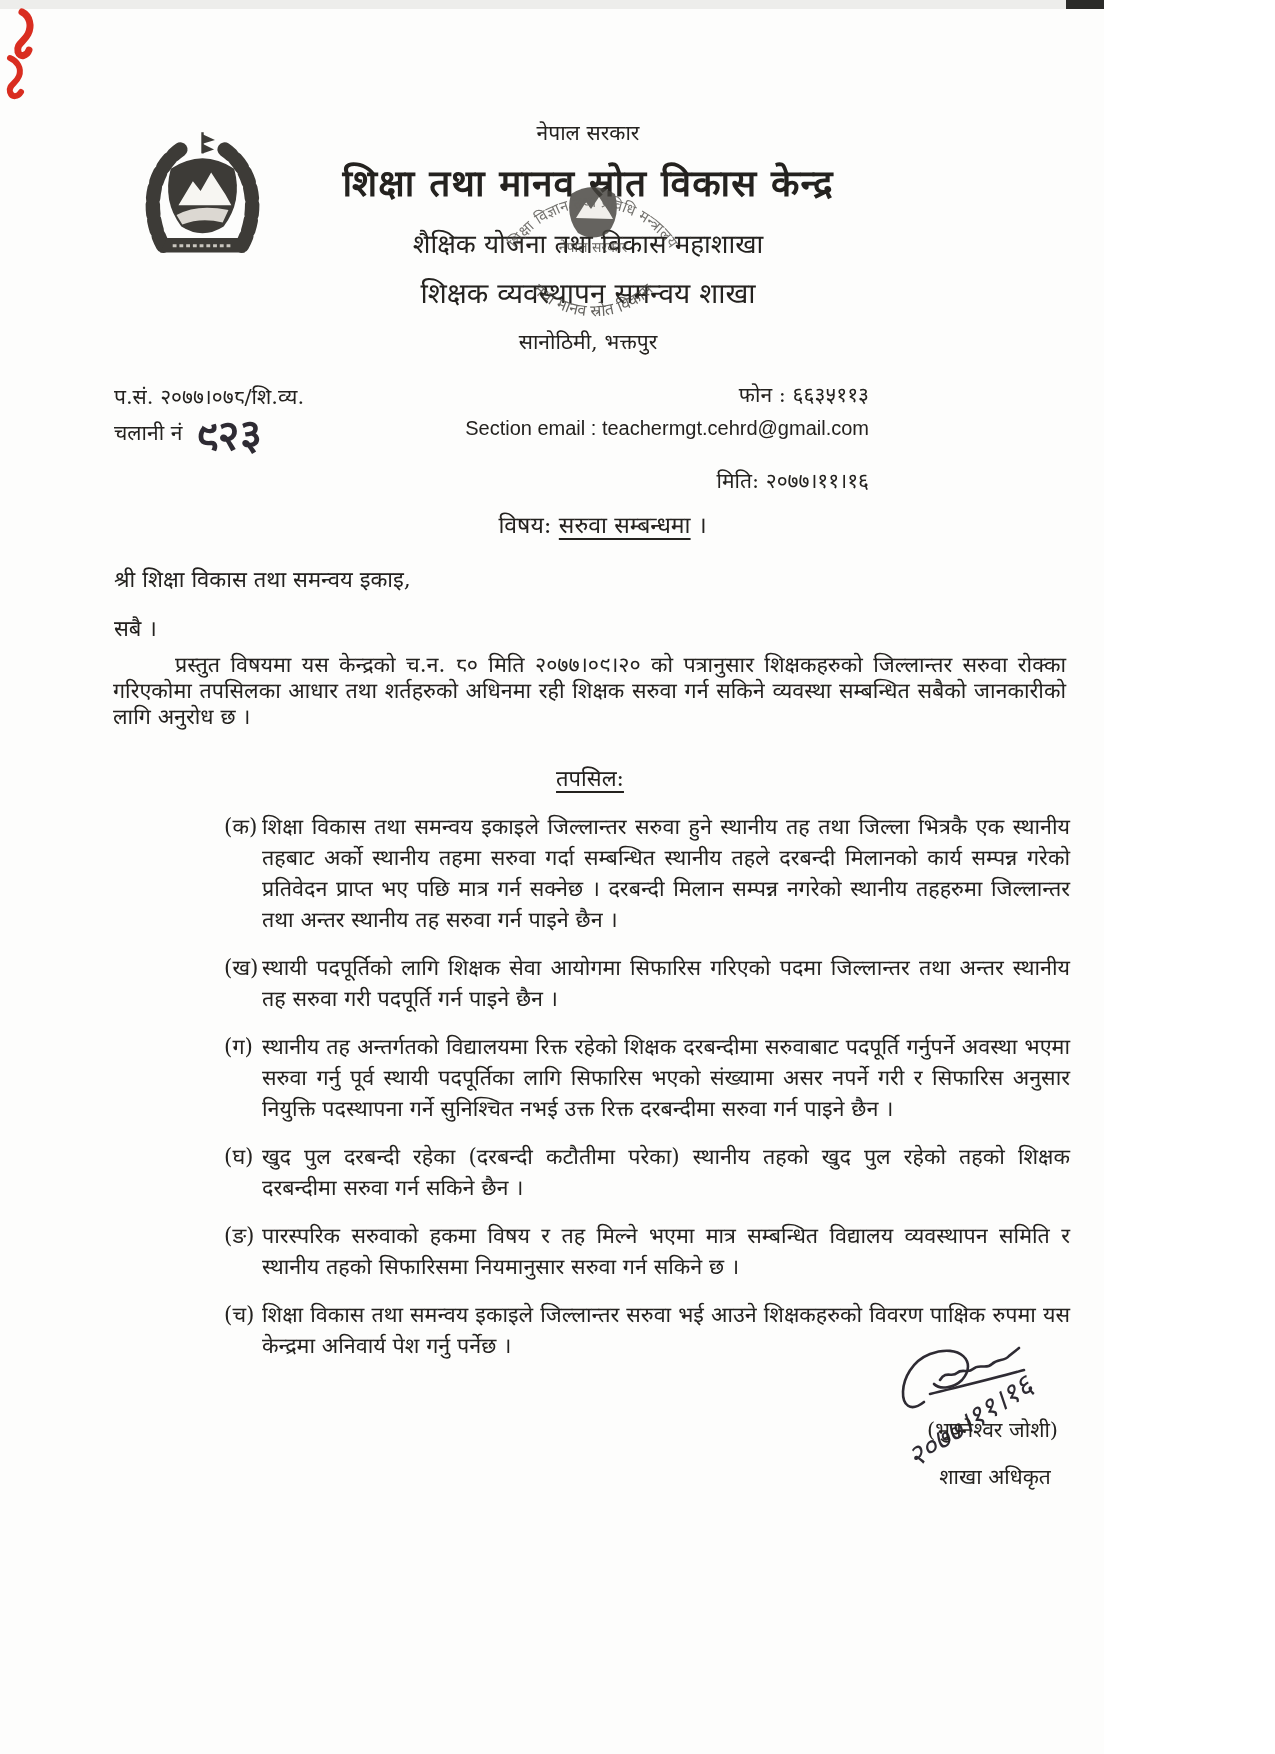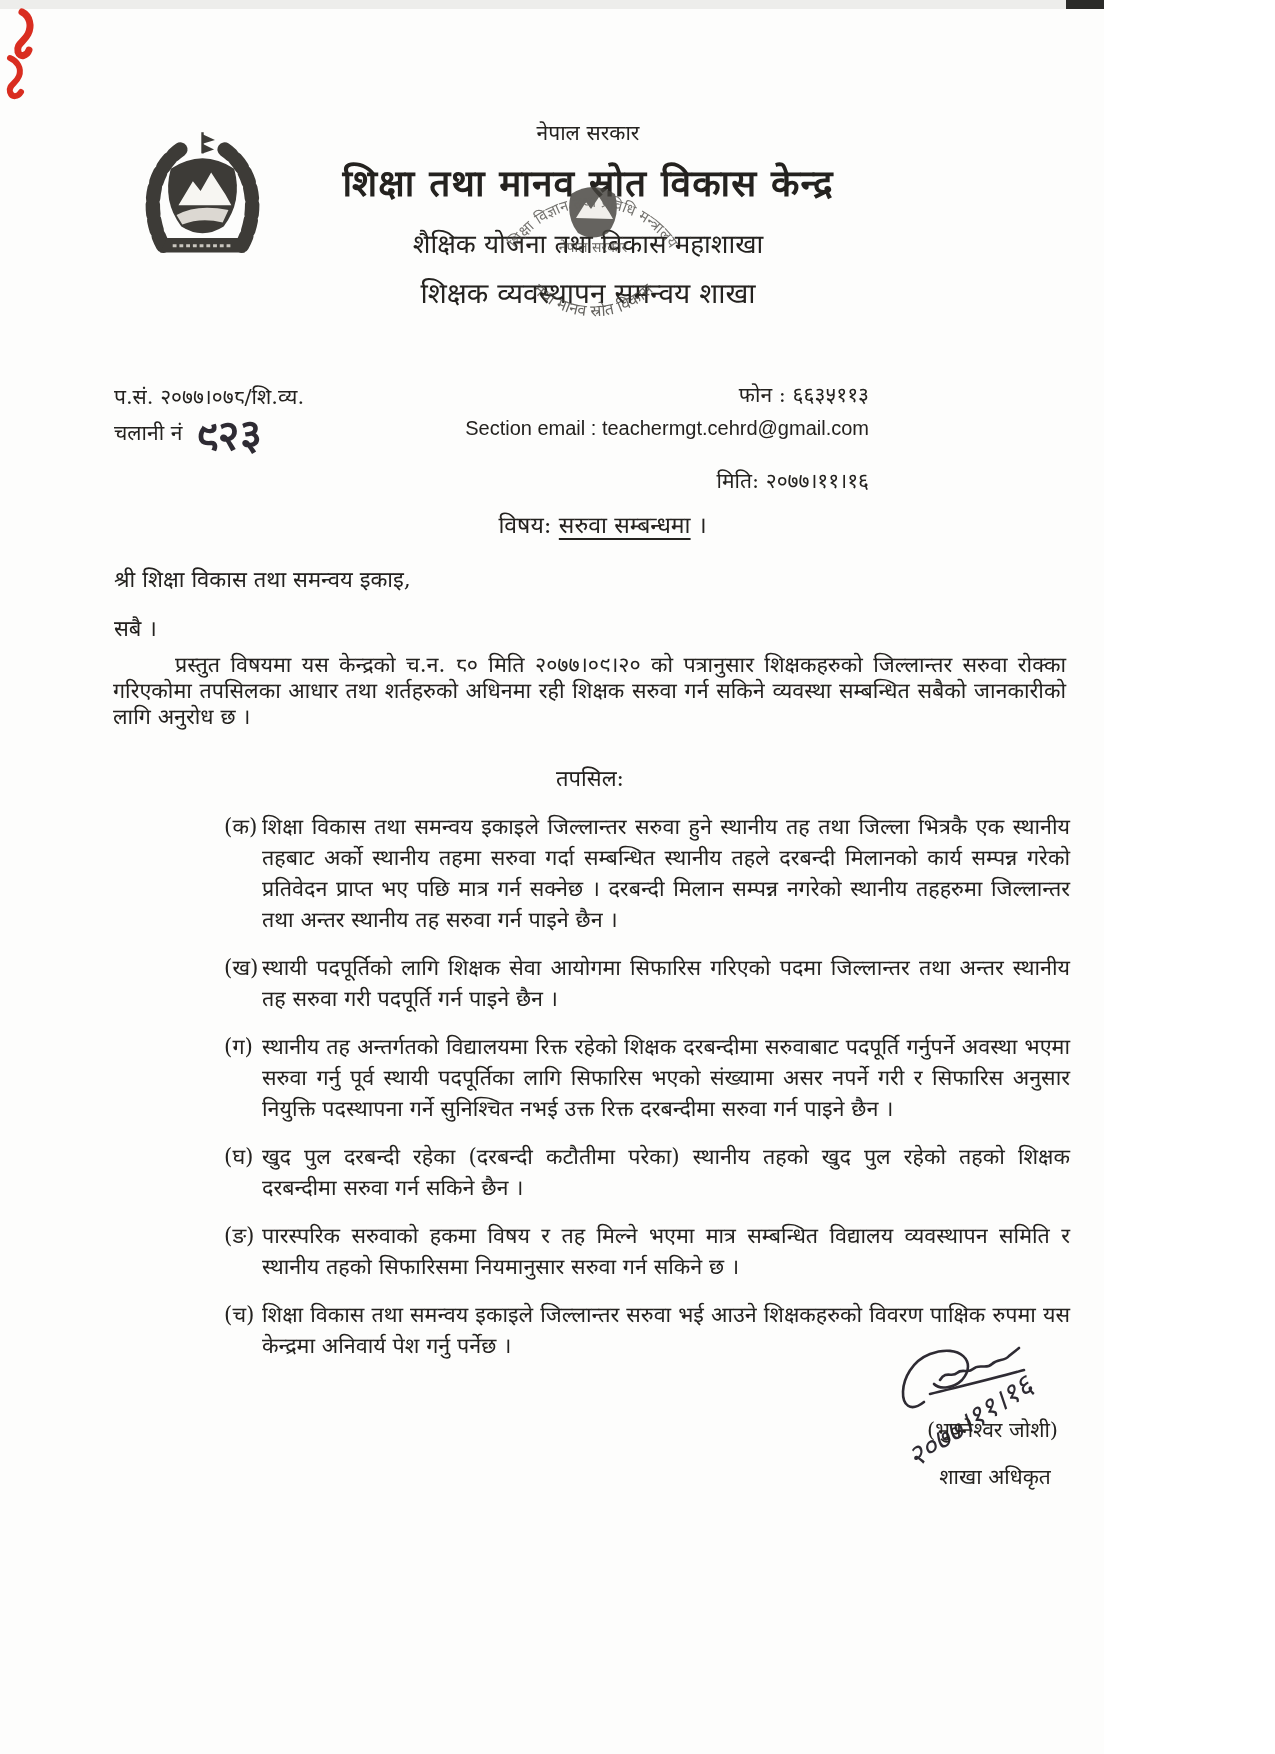--- a/index.html
+++ b/index.html
@@ -35,21 +35,21 @@
   .subject{position:absolute;left:0;top:508px;width:1205px;text-align:center;font-size:23px;}
   .subject .u{text-decoration:underline;text-underline-offset:5px;}
   .recipient{position:absolute;left:114px;top:563px;font-size:22px;}
   .recipient-line2{margin-top:19px;}
   .para{
     position:absolute;left:113px;top:652px;width:953px;
     font-size:21.5px;line-height:26px;text-align:justify;text-indent:62px;
   }
   .tapasil{position:absolute;left:0;top:762px;width:1180px;text-align:center;
     font-size:22px;}
-  .tapasil span{text-underline-offset:5px;}
+  .tapasil span{text-decoration:underline;text-underline-offset:5px;}
   .terms{position:absolute;left:224px;top:811px;width:846px;}
   .term{display:flex;margin-bottom:17px;font-size:21.5px;line-height:31px;}
   .term-label{flex:0 0 38px;}
   .term-text{flex:1;text-align:justify;}
   
   .sig{position:absolute;left:878px;top:1340px;width:210px;height:130px;}
   .sig-name{position:absolute;left:860px;top:1415px;width:265px;text-align:center;font-size:21px;}
   .sig-title{position:absolute;left:880px;top:1462px;width:230px;text-align:center;font-size:21px;}
 </style>
 </head>
@@ -77,20 +77,21 @@
     <path d="M38,90 q22,-12 54,-5 l-6,13 q-22,-6 -42,2 z" fill="#e9e6e0" opacity=".92"></path>
     <path d="M28,114 l74,0 7,15 -88,0 z" fill="#3d3b37"></path>
     <path d="M34,122 h62" stroke="#c9c6bf" stroke-width="3" stroke-dasharray="4 3" fill="none"></path>
   </svg>
 
   <div class="hdr">
     <div class="hdr-gov">नेपाल सरकार</div>
     <div class="hdr-center">शिक्षा तथा मानव स्रोत विकास केन्द्र</div>
     <div class="hdr-division">शैक्षिक योजना तथा विकास महाशाखा</div>
     <div class="hdr-section">शिक्षक व्यवस्थापन समन्वय शाखा</div>
+    <div class="hdr-address">सानोठिमी, भक्तपुर</div>
   </div>
 
   <svg class="stamp" viewBox="0 0 250 160">
     <defs>
       <path id="arcUp" d="M35,112 A92,92 0 0 1 215,112"></path>
       <path id="arcDn" d="M45,92 A85,85 0 0 0 205,92"></path>
     </defs>
     <g fill="#44423d">
       <path d="M103,26 q22,-14 44,0 q6,22 -7,39 q-15,9 -30,0 q-13,-17 -7,-39 z"></path>
       <path d="M108,50 l10,-16 5,7 8,-12 10,15 4,7 z" fill="#efede8"></path>

